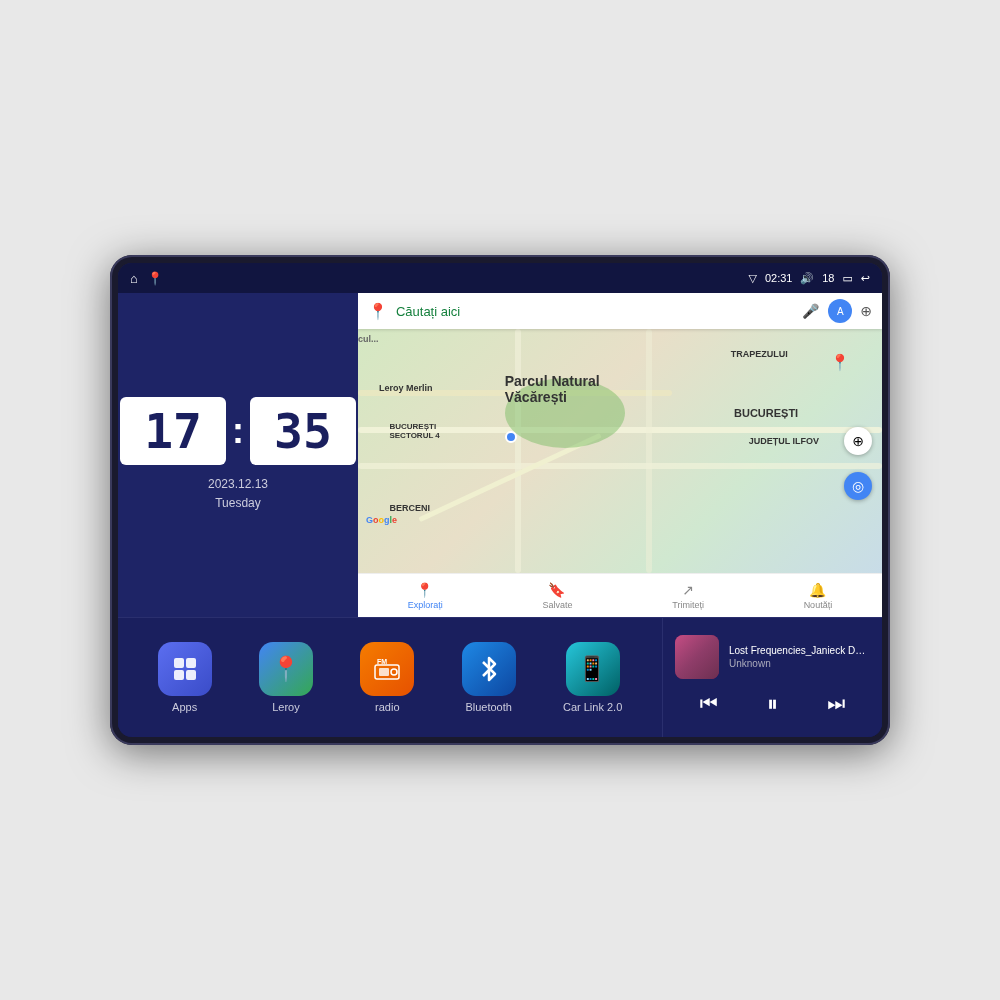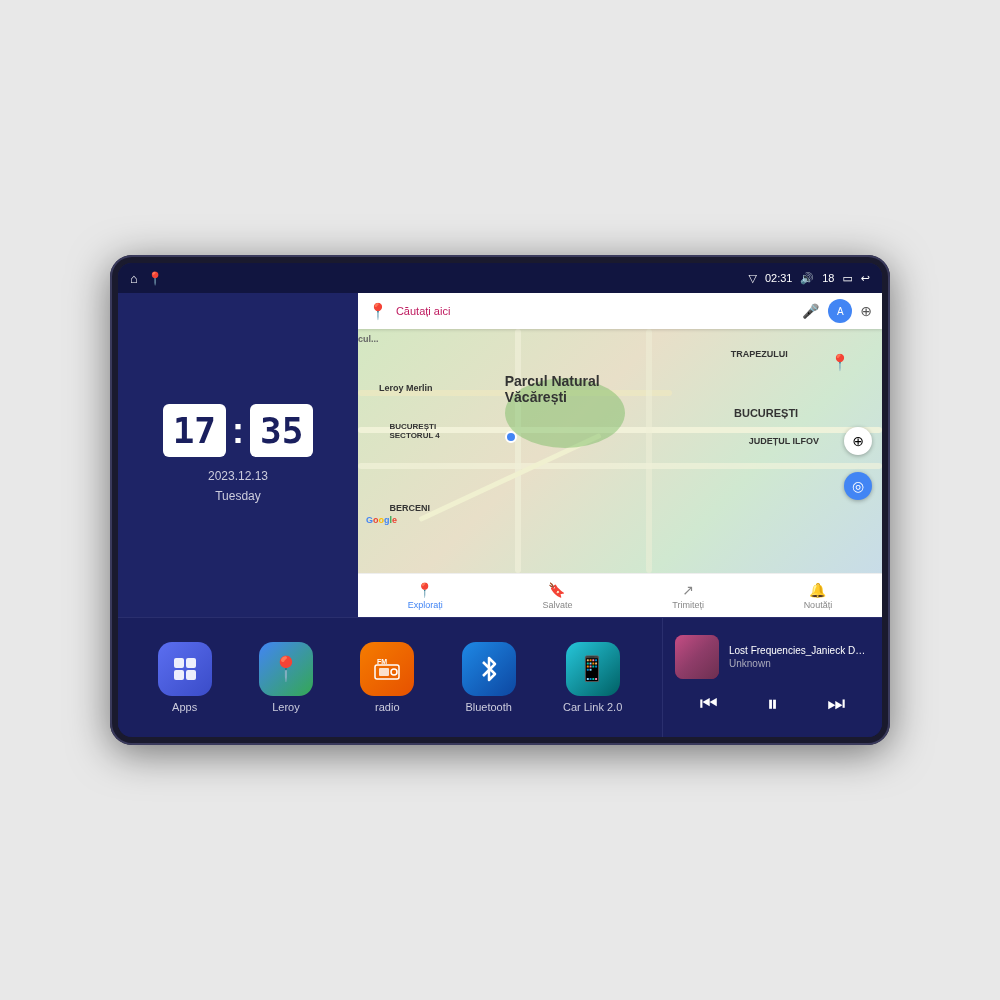--- a/index.html
+++ b/index.html
@@ -82,23 +82,23 @@
       gap: 10px;
     }
     .clock-display {
       display: flex;
       gap: 6px;
       align-items: center;
     }
     .clock-digit {
       background: #fff;
       color: #1a1f5e;
-      font-size: 36px;
+      font-size: 48px;
       font-weight: bold;
-      padding: 6px 10px;
+      padding: 6px 24px;
       border-radius: 6px;
       min-width: 60px;
       text-align: center;
       font-family: monospace;
     }
     .clock-colon {
       color: #fff;
       font-size: 36px;
       font-weight: bold;
     }
@@ -126,22 +126,22 @@
       gap: 8px;
       box-shadow: 0 1px 3px rgba(0,0,0,0.15);
       flex-shrink: 0;
       z-index: 10;
     }
     .map-pin-icon {
       color: #4285F4;
       font-size: 16px;
     }
     .map-search-text {
-      color: #be185d;
-      font-size: 11px;
+      color: #15803d;
+      font-size: 13px;
       flex: 1;
     }
     .map-header-icons {
       display: flex;
       gap: 8px;
       align-items: center;
     }
     .map-header-icon {
       font-size: 14px;
       color: #555;

